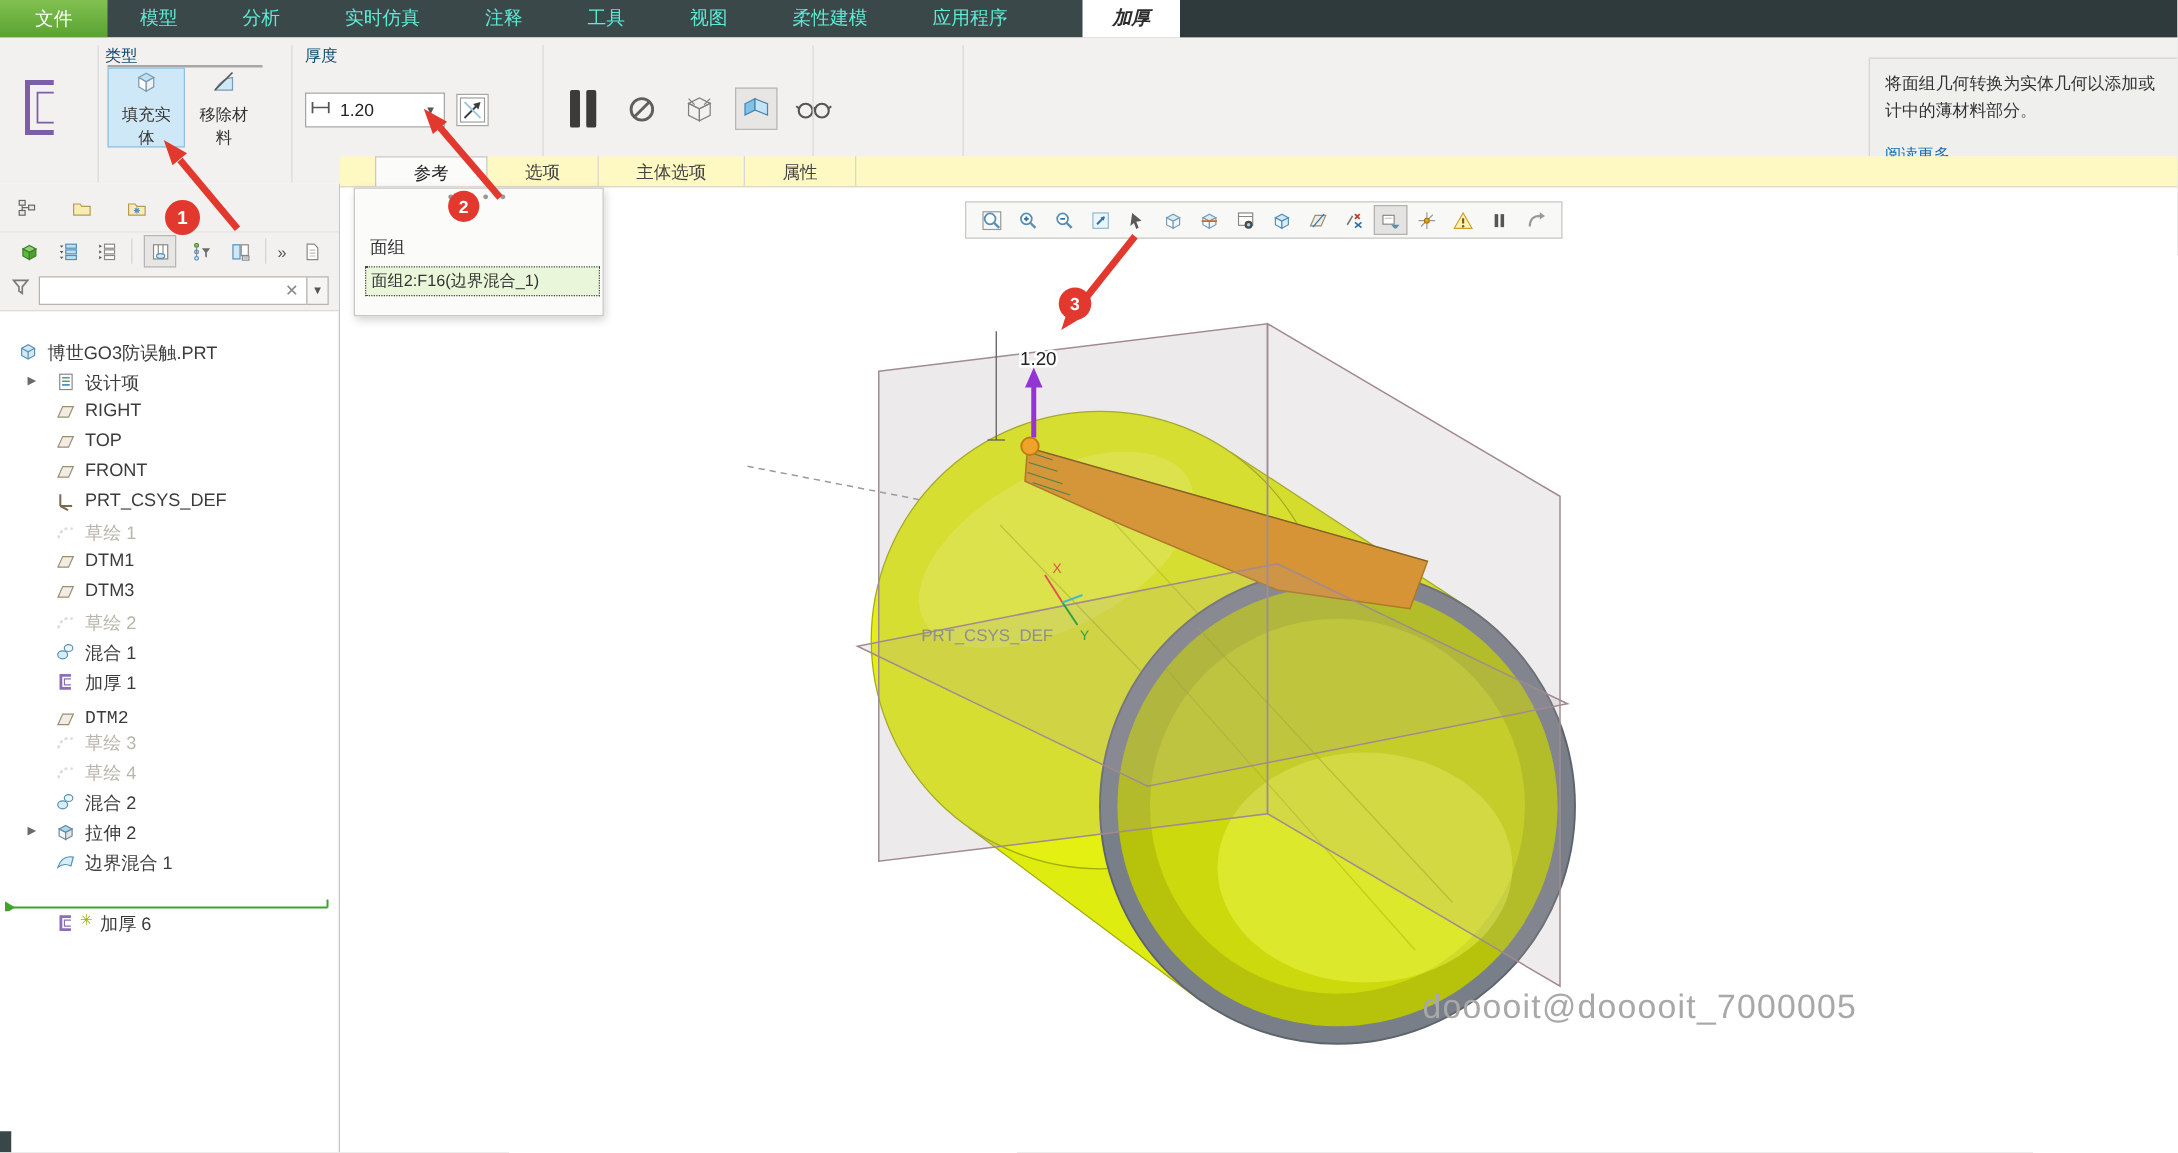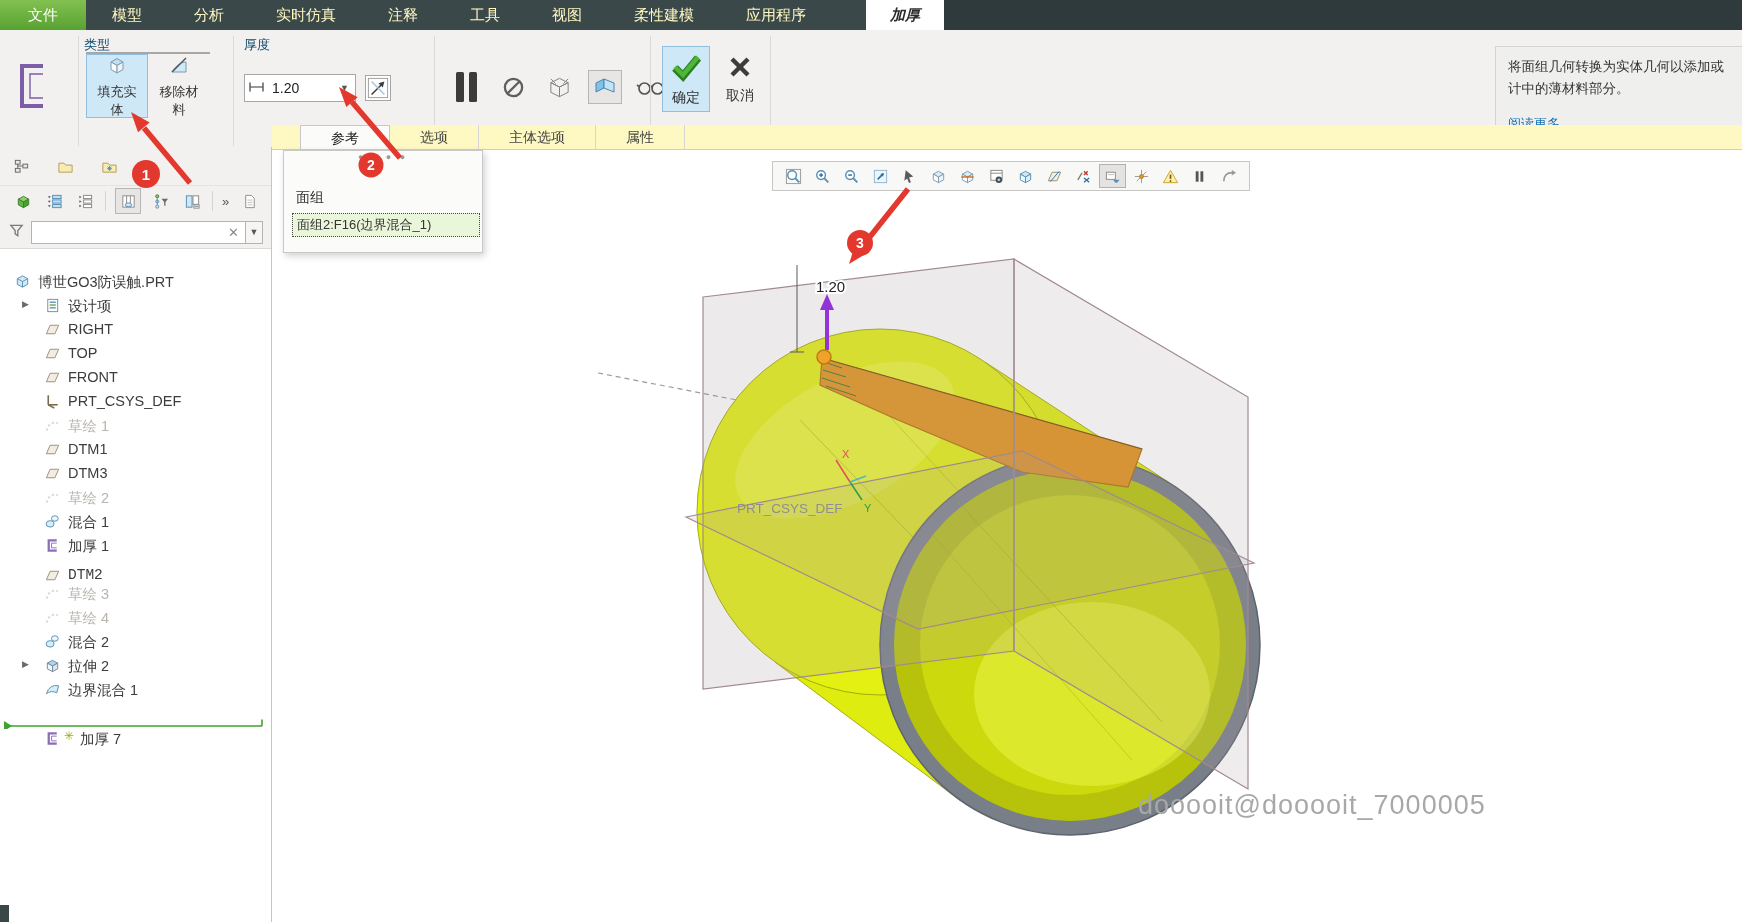--- a/index.html
+++ b/index.html
@@ -3,21 +3,21 @@
 <meta charset="utf-8">
 <style>
   html,body{margin:0;padding:0;background:#d9d9d9;}
   #app{position:relative;width:1742px;height:922px;overflow:hidden;background:#fff;
        font-family:"Liberation Sans",sans-serif;color:#333;}
   
   #menubar{position:absolute;top:0;left:0;width:100%;height:30px;background:#3b4849;display:flex;align-items:stretch;}
   .file-btn{width:86px;display:flex;align-items:center;justify-content:center;color:#fff;font-size:15px;
             background:linear-gradient(#82c151,#58a231);cursor:pointer;}
   #menu-items{display:flex;}
-  .menu-item{padding:0 26px;line-height:30px;font-size:15px;color:#fef9c3;cursor:pointer;white-space:nowrap;}
+  .menu-item{padding:0 26px;line-height:30px;font-size:15px;color:#5eead4;cursor:pointer;white-space:nowrap;}
   .ctx-tab{margin-left:34px;padding:0 24px;line-height:30px;font-size:15px;font-style:italic;font-weight:bold;
            background:#ffffff;color:#2c2c2c;cursor:pointer;}
   .menubar-fill{flex:1;background:#2e3a3b;}
   
   #ribbon{position:absolute;top:30px;left:0;width:100%;height:120px;background:#f2f1ef;border-bottom:1px solid #cfcecd;}
   .vsep{position:absolute;top:6px;height:110px;width:1px;background:#dbdad8;}
   .group-label{position:absolute;font-size:13px;color:#0c4a6e;}
   #feature-icon{position:absolute;left:10px;top:24px;width:46px;height:66px;display:flex;align-items:center;justify-content:center;}
   #type-buttons{position:absolute;left:86px;top:22px;display:flex;border-top:2px solid #a8a7a5;}
   .big-btn{display:flex;flex-direction:column;align-items:center;justify-content:center;gap:3px;width:62px;height:64px;
@@ -192,36 +192,20 @@
           <svg viewBox="0 0 30 20" width="30" height="20">
             <circle cx="8.5" cy="11.5" r="5.5" fill="none" stroke="#555" stroke-width="1.7"></circle>
             <circle cx="21.5" cy="11.5" r="5.5" fill="none" stroke="#555" stroke-width="1.7"></circle>
             <path d="M14,10.5 Q15,7.5 16,10.5" fill="none" stroke="#555" stroke-width="1.6"></path>
             <line x1="1" y1="8" x2="3.4" y2="9.8" stroke="#555" stroke-width="1.6"></line>
             <line x1="29" y1="8" x2="26.6" y2="9.8" stroke="#555" stroke-width="1.6"></line>
           </svg>
         </button>
     </div>
     <div class="vsep" style="left:650px"></div>
-    <div id="confirm-group">
-      <button class="confirm-btn selected">
-        <span><svg viewBox="0 0 34 30" width="34" height="30">
-              <polyline points="6,16 14,24 29,6" fill="none" stroke="#2e7d22" stroke-width="8"></polyline>
-              <polyline points="6,15 14,23 29,5" fill="none" stroke="#4db838" stroke-width="4.5"></polyline>
-            </svg></span>
-        <span>确定</span>
-      </button>
-      <button class="confirm-btn">
-        <span><svg viewBox="0 0 26 26" width="26" height="26">
-              <line x1="5" y1="5" x2="21" y2="21" stroke="#3c3c3c" stroke-width="4.4"></line>
-              <line x1="21" y1="5" x2="5" y2="21" stroke="#3c3c3c" stroke-width="4.4"></line>
-            </svg></span>
-        <span>取消</span>
-      </button>
-    </div>
     <div class="vsep" style="left:770px"></div>
     <aside id="info-panel">
       <div class="tip-line">将面组几何转换为实体几何以添加或</div>
       <div class="tip-line">计中的薄材料部分。</div>
       <a>阅读更多...</a>
     </aside>
   </section>
 
   <div id="tabsrow">
       <div class="dtab active">参考</div>
@@ -461,21 +445,21 @@
               <path d="M2.5,13.5 Q6,3 15.5,5 L13.5,12.5 Q7.5,9.5 2.5,13.5 Z" fill="#d6ecf7" stroke="#568eb4"></path>
             </svg></span>
           <span class="tlabel" style="left:68px">边界混合 1</span>
         </div>
         <div class="trow" style="top: 479px;">
           <span class="ticon" style="left:44px"><svg viewBox="0 0 18 18" width="17" height="17">
               <path d="M13.5,3.5 H5 V14.5 H13.5" fill="none" stroke="#8a6fb8" stroke-width="2.4"></path>
               <path d="M13.5,6.5 H8 V11.5 H13.5" fill="none" stroke="#8a6fb8" stroke-width="1"></path>
             </svg></span>
           <span class="pend-star" style="left:64px">✳</span>
-          <span class="tlabel" style="left:80px">加厚 7</span>
+          <span class="tlabel" style="left:80px">加厚 6</span>
         </div>
       </div>
   </aside>
 
   <main id="viewport">
     <svg id="scene" width="1470" height="772" viewBox="272 150 1470 772">
 
       <line x1="598" y1="373" x2="886" y2="429" stroke="#9a9a9a" stroke-width="1.2" stroke-dasharray="5,4"></line>
 
       <g>

